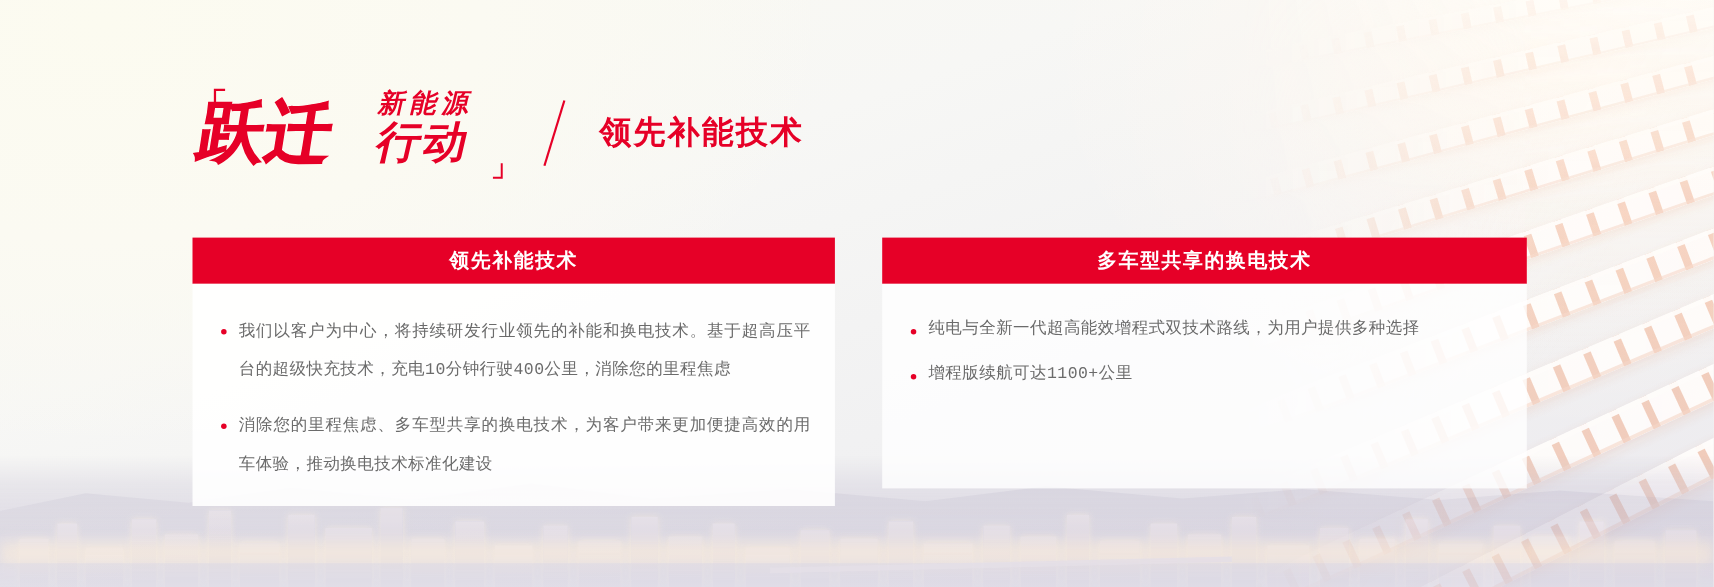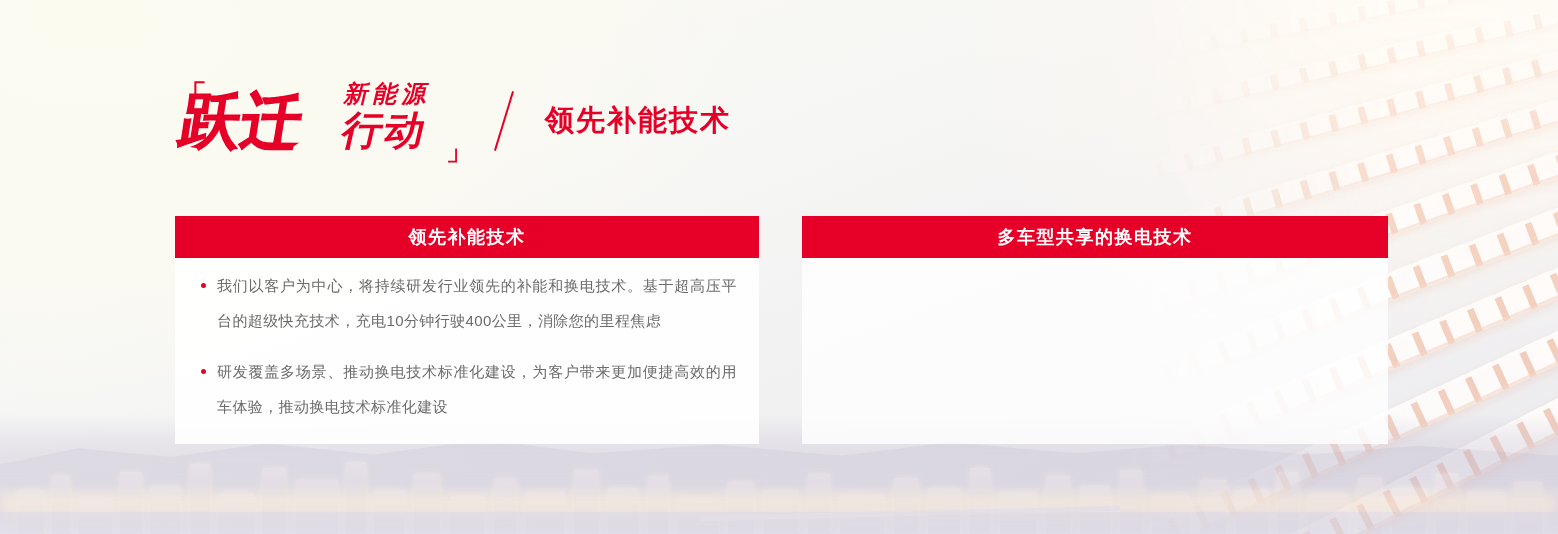--- a/index.html
+++ b/index.html
@@ -134,22 +134,23 @@
   .card.left  { width:584px; }
   .card.right { width:586px; margin-left:43px; }
 
   .card-header {
     height:42px; background:#e60027;
     display:flex; align-items:center; justify-content:center;
     color:#ffffff; font-size:18px; font-weight:700; letter-spacing:1.5px;
   }
   .card-body {
     background:rgba(255,255,255,.82);
-    padding:10px 22px 20px 22px;
+    padding:26px 22px 20px 22px;
     min-height:186px;
+    font-family:Liberation Mono, monospace;
   }
   .card.left  .card-body { background:rgba(255,255,255,.90); }
   .card.right .card-body { background:rgba(255,255,255,.80); }
 
   ul.bullets { list-style:none; }
   ul.bullets li {
     position:relative;
     padding-left:20px;
     margin-bottom:16px;
     font-size:15px;
@@ -252,29 +253,31 @@
 
   <div class="cards">
 
     <div class="card left">
       <div class="card-header">
         <span>领先补能技术</span>
       </div>
       <div class="card-body">
         <ul class="bullets">
           <li>我们以客户为中心，将持续研发行业领先的补能和换电技术。基于超高压平台的超级快充技术，充电10分钟行驶400公里，消除您的里程焦虑</li>
-          <li>研发覆盖多场景、推动换电技术标准化建设，为客户带来更加便捷高效的用车体验，推动换电技术标准化建设</li>
+          <li>消除您的里程焦虑、多车型共享的换电技术，为客户带来更加便捷高效的用车体验，推动换电技术标准化建设</li>
         </ul>
       </div>
     </div>
 
     <div class="card right">
       <div class="card-header">
         <span>多车型共享的换电技术</span>
       </div>
       <div class="card-body">
         <ul class="bullets">
+          <li>纯电与全新一代超高能效增程式双技术路线，为用户提供多种选择</li>
+          <li>增程版续航可达1100+公里</li>
         </ul>
       </div>
     </div>
 
   </div>
 </div>
 
 </body></html>

